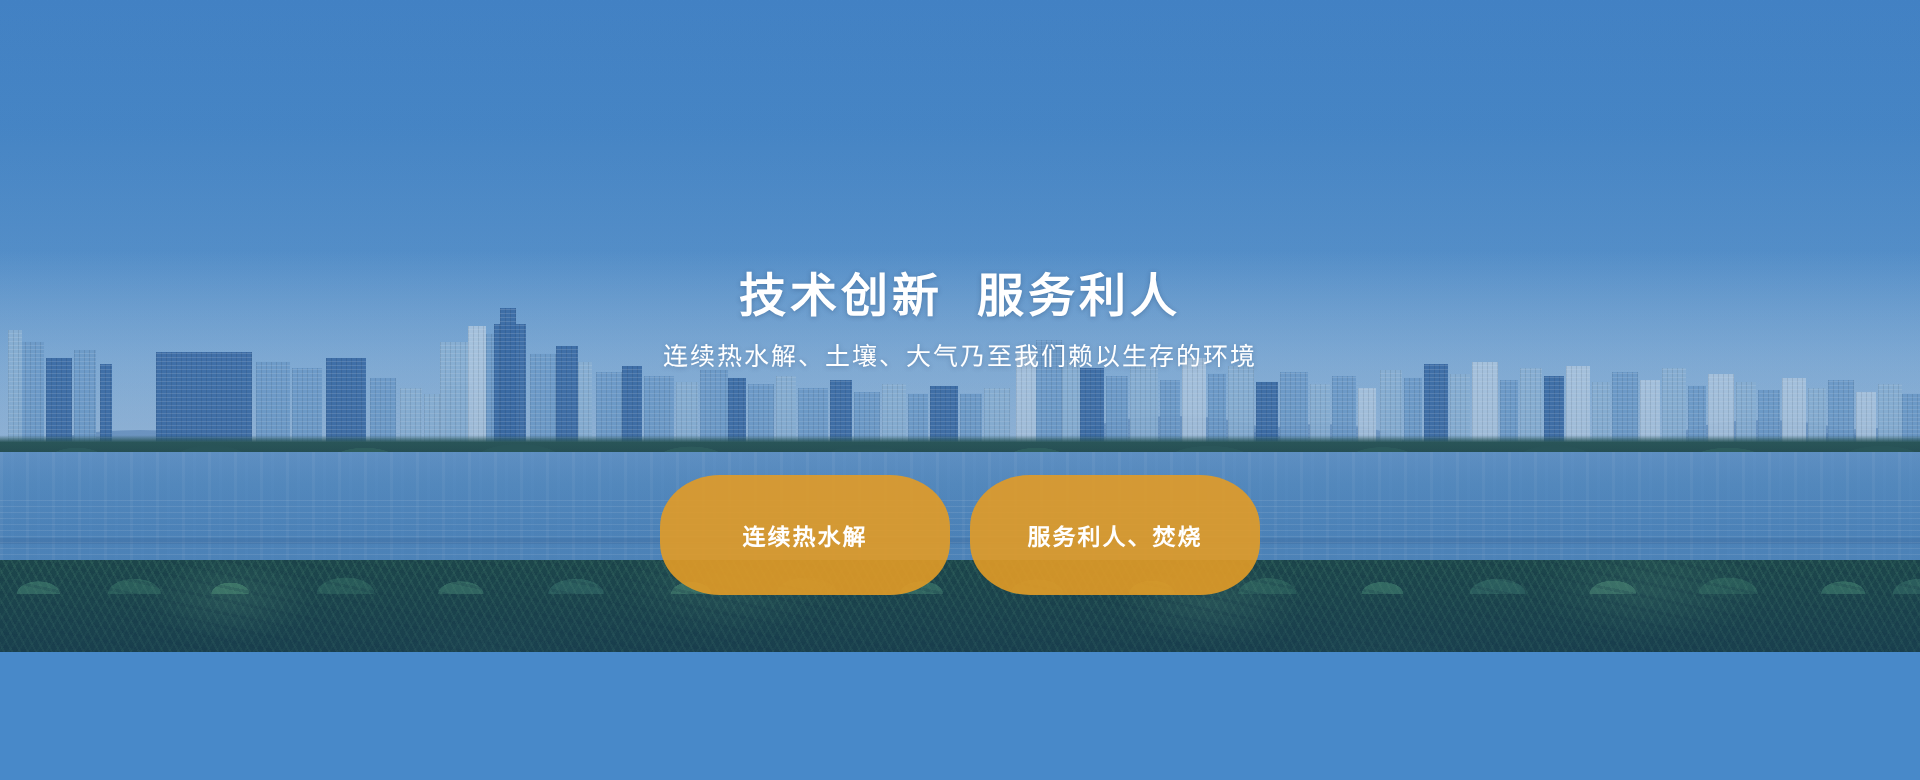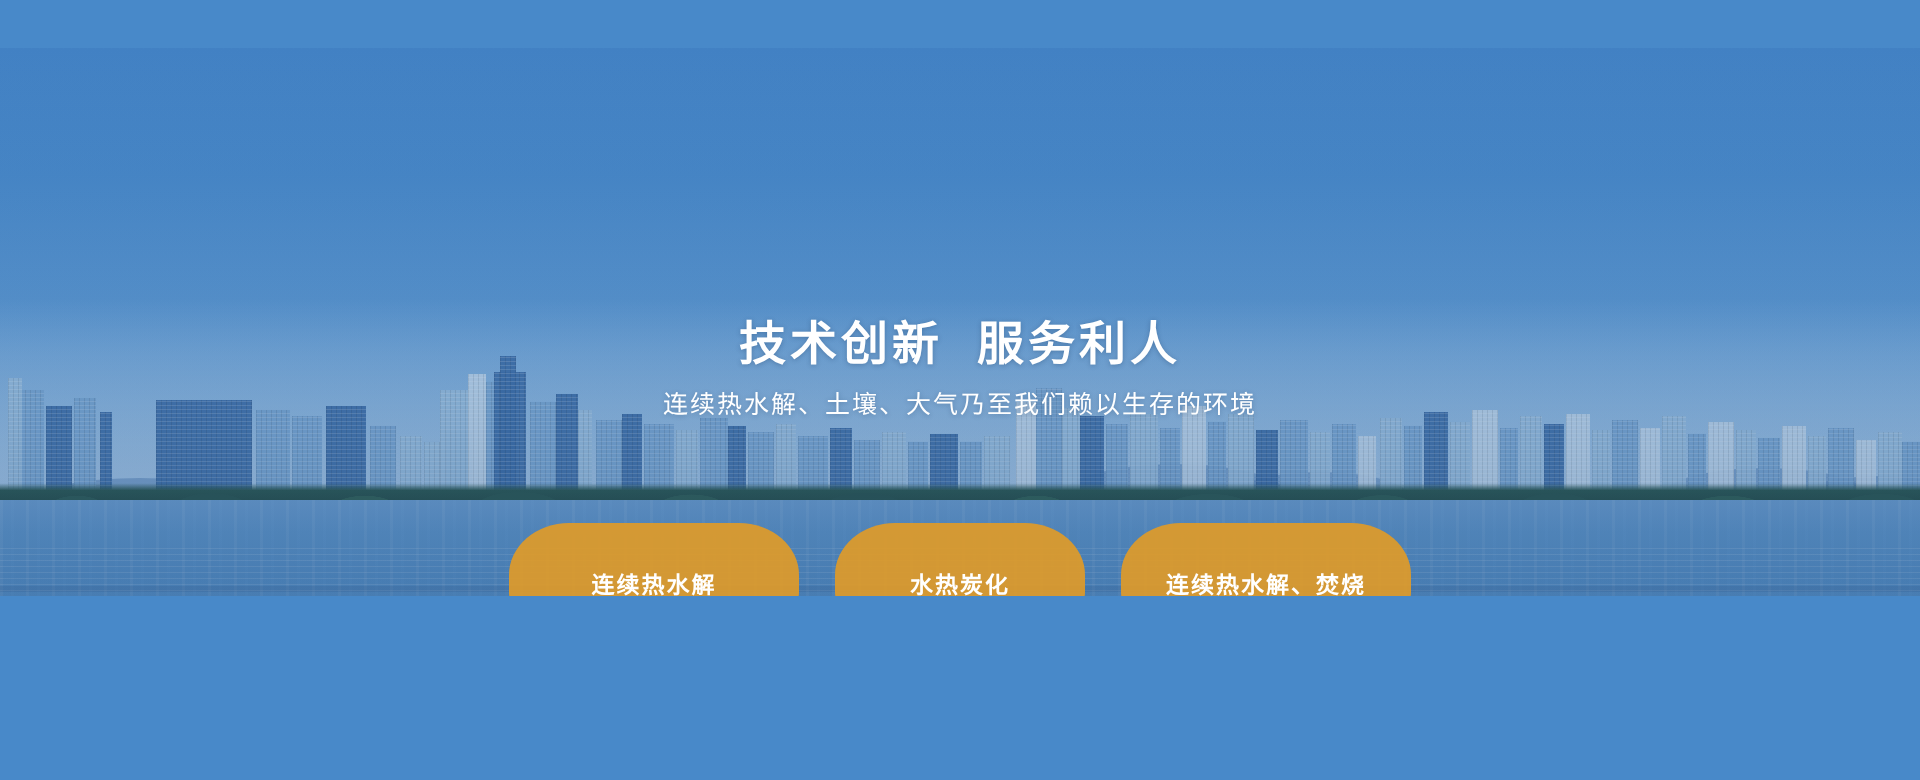--- a/index.html
+++ b/index.html
@@ -6,24 +6,23 @@
   * { margin:0; padding:0; box-sizing:border-box; }
   html, body {
     width:1920px; height:780px; overflow:hidden;
     background:#4889c9;
     font-family:"Liberation Sans","DejaVu Sans",sans-serif;
   }
 
   
   .hero {
     position:relative;
-    width:1920px; height:548px;
+    width:1920px; height:652px;
     overflow:hidden;
     background:#8b5cf6;
-    margin-top:48px;
   }
 
   
   .sky {
     position:absolute; left:0; top:0; width:1920px; height:450px;
     background:linear-gradient(180deg,
        #4585c7 0%,
        #4a8ac9 28%,
        #5b96ce 56%,
        #7dadd8 82%,
@@ -193,21 +192,21 @@
     color:#ffffff;
     letter-spacing:2px;
     line-height:1;
     white-space:pre;
     text-shadow:0 1px 5px rgba(20,50,90,.30);
   }
 
   .pill-row {
     position:absolute; left:0; top:475px; width:1920px;
     display:flex; justify-content:center; align-items:flex-start;
-    gap:36px;
+    gap:20px;
   }
   .pill {
     height:120px;
     display:flex; align-items:center; justify-content:center;
     background:rgba(226,155,38,.90);
     border-radius:60px / 52px;
     color:#ffffff;
     font-size:23px;
     font-weight:700;
     letter-spacing:2px;
@@ -341,17 +340,16 @@
     <div class="tint"></div>
   </div>
 
   <div class="content">
     <div class="headline">技术创新  服务利人</div>
     <div class="subhead">连续热水解、土壤、大气乃至我们赖以生存的环境</div>
   </div>
 
   <div class="pill-row">
     <div class="pill w1">连续热水解</div>
-    <div class="pill w2">水热炭化</div>
-    <div class="pill w3">连续热水解、焚烧</div>
+    <div class="pill w3">服务利人、焚烧</div>
   </div>
 
 </div>
 
 </body></html>

